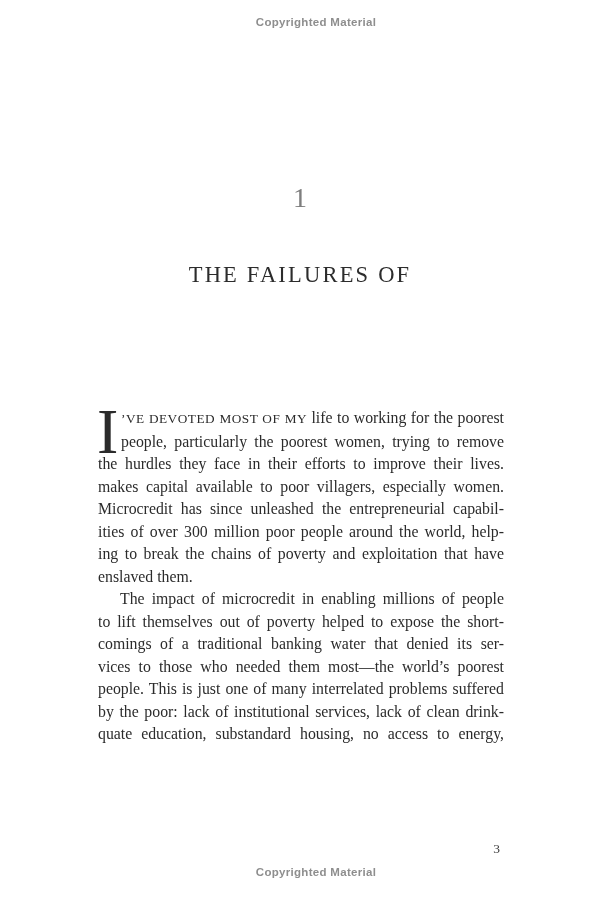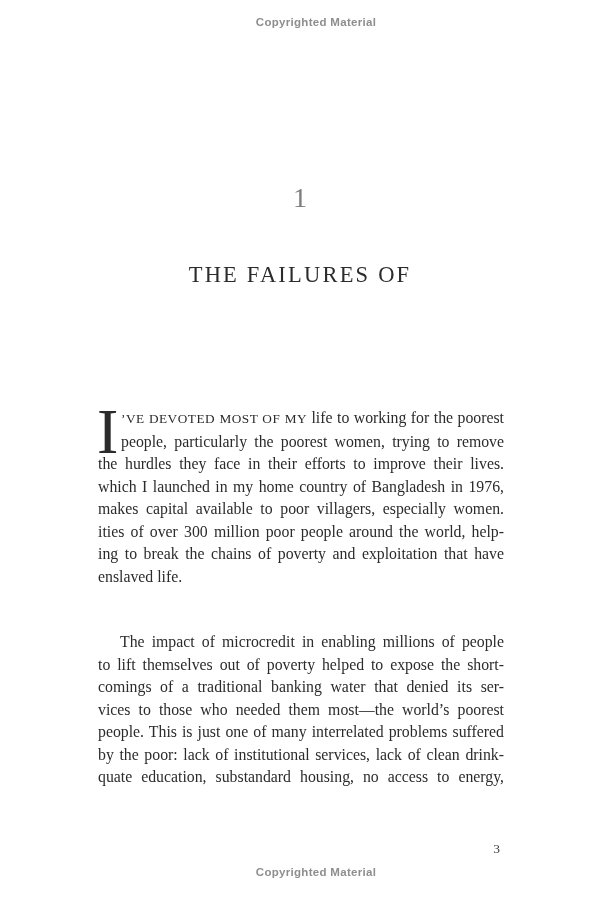--- a/index.html
+++ b/index.html
@@ -57,21 +57,21 @@
     font-size: 15.8px;
     line-height: 22.5px;
     color: #2b2b2b;
   }
   .line {
     text-align: justify;
     text-align-last: justify;
   }
   .line.end { text-align-last: left; }
   .line.dc { padding-left: 23px; }
-  .line.indent { text-indent: 22px; margin-top: 43px; }
+  .line.indent { text-indent: 22px; }
   .dropcap {
     position: absolute;
     left: -1px;
     top: -7px;
     font-size: 64px;
     line-height: 1;
     color: #2b2b2b;
   }
   .sc {
     font-size: 0.84em;
@@ -101,25 +101,25 @@
     <div>THE FAILURES OF</div>
   </div>
 
   <div class="body-block">
     <span class="dropcap">I</span>
 
     <div class="line dc"><span class="sc">’VE DEVOTED MOST OF MY</span><span> life to working for the poorest</span></div>
 
     <div class="line dc">people, particularly the poorest women, trying to remove</div>
     <div class="line">the hurdles they face in their efforts to improve their lives.</div>
-    <div class="line">which I launched in my home country of Bangladesh in 1976,</div>
     <div class="line">makes capital available to poor villagers, especially women.</div>
+    <div class="line">Microcredit has since unleashed the entrepreneurial capabil-</div>
     <div class="line">ities of over 300 million poor people around the world, help-</div>
     <div class="line">ing to break the chains of poverty and exploitation that have</div>
-    <div class="line end">enslaved life.</div>
+    <div class="line end">enslaved them.</div>
 
     <div class="line indent">The impact of microcredit in enabling millions of people</div>
     <div class="line">to lift themselves out of poverty helped to expose the short-</div>
     <div class="line">comings of a traditional banking water that denied its ser-</div>
     <div class="line">vices to those who needed them most—the world’s poorest</div>
     <div class="line">people. This is just one of many interrelated problems suffered</div>
     <div class="line">by the poor: lack of institutional services, lack of clean drink-</div>
     <div class="line">quate education, substandard housing, no access to energy,</div>
   </div>
 

